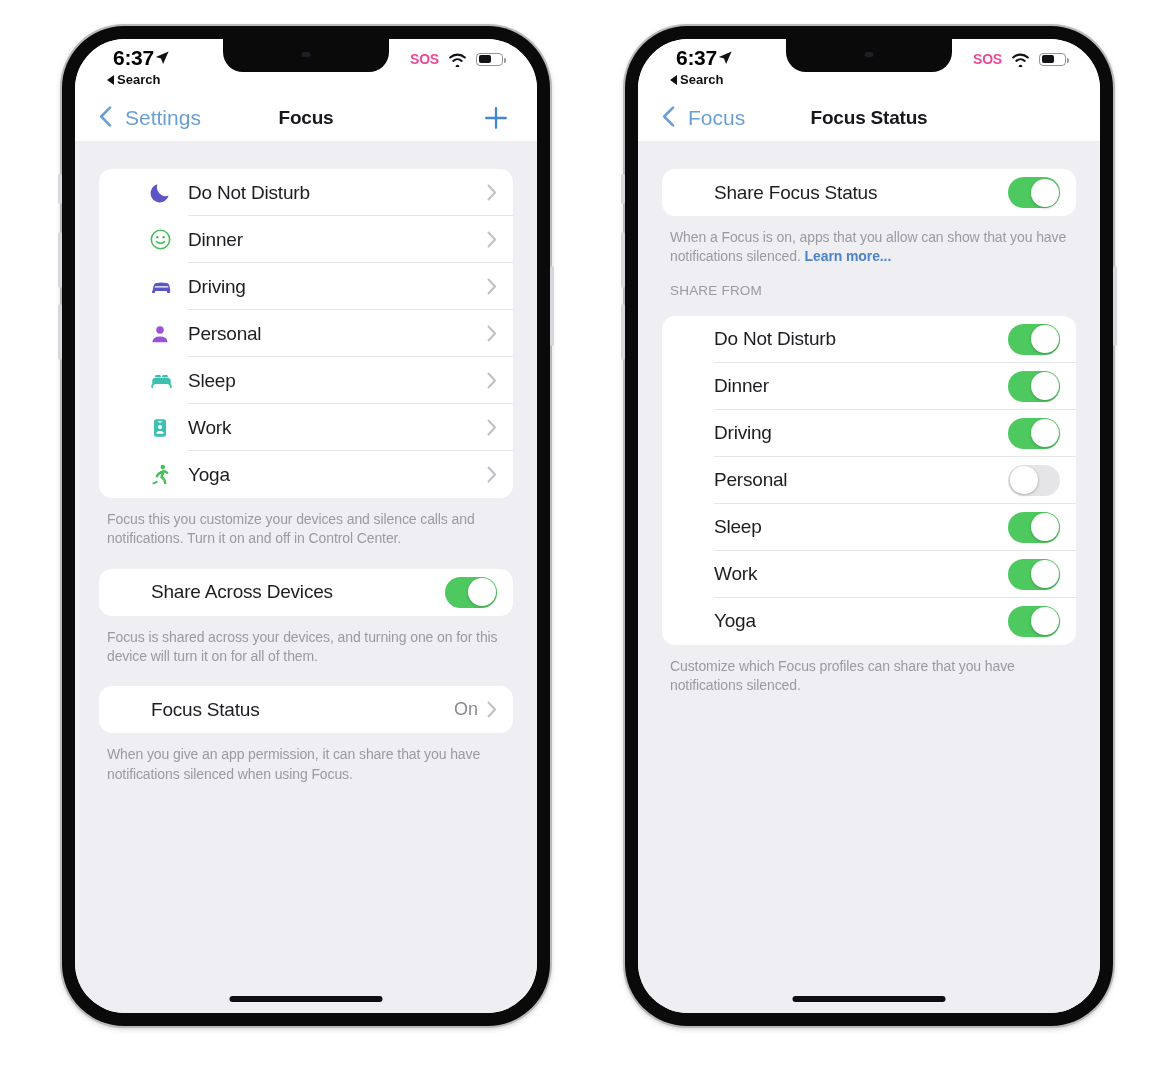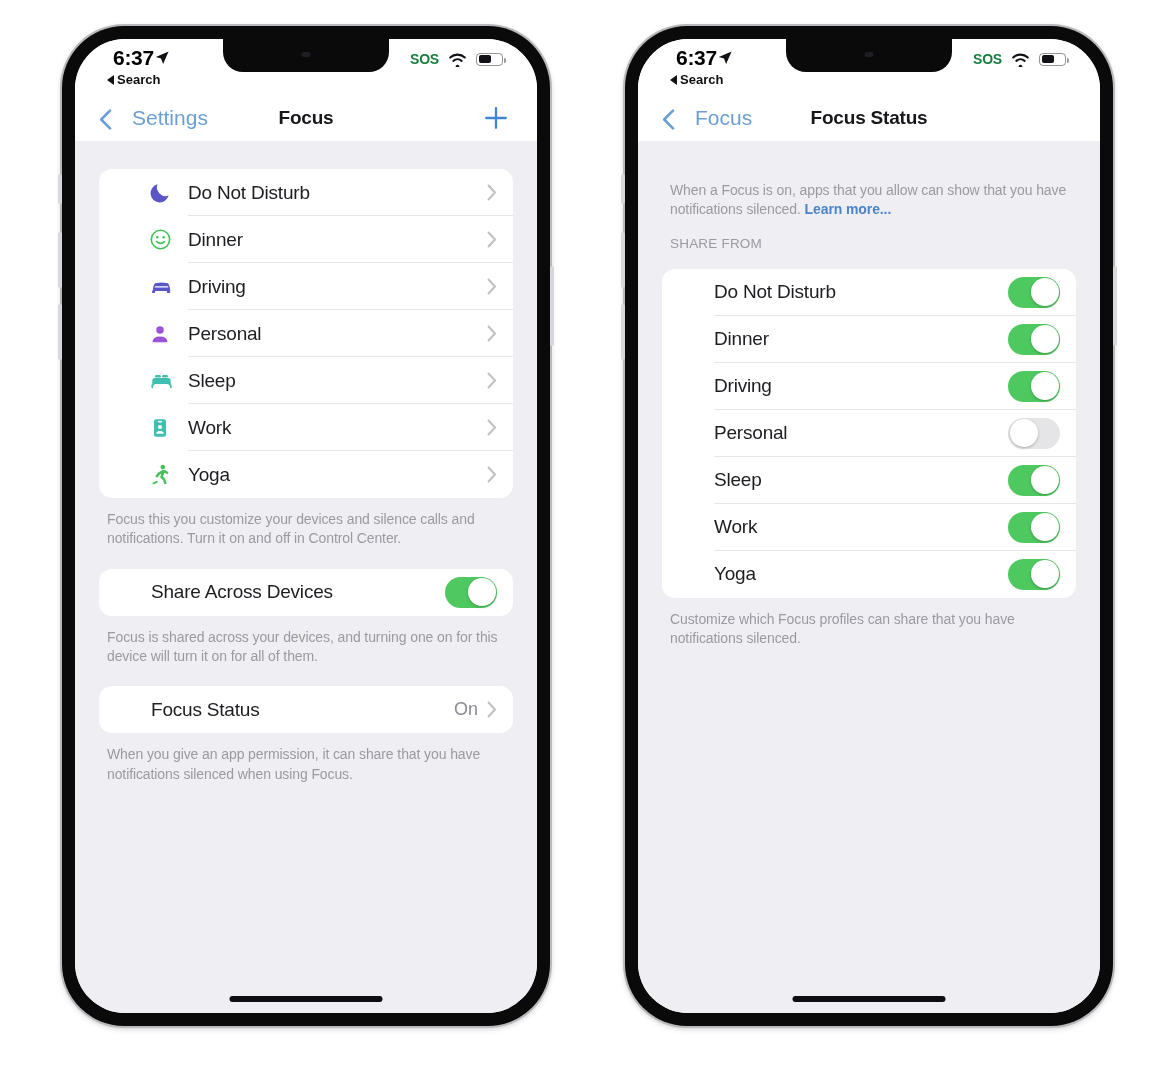--- a/index.html
+++ b/index.html
@@ -122,21 +122,21 @@
     position: absolute;
     right: 34px;
     top: 12px;
     display: flex;
     align-items: center;
     gap: 8px;
   }
   .sos-text {
     font-size: 14px;
     font-weight: bold;
-    color: #15803d;
+    color: #ec4899;
     letter-spacing: -0.2px;
   }
   .battery-shell {
     position: relative;
     width: 27px;
     height: 13px;
     border: 1.6px solid rgba(20,20,25,.45);
     border-radius: 4px;
     box-sizing: border-box;
   }
@@ -163,22 +163,22 @@
     height: 46px;
     background: #ffffff;
     display: flex;
     align-items: center;
     z-index: 25;
   }
   .nav-back {
     position: absolute;
     left: 24px;
     display: flex;
-    align-items: flex-end;
-    gap: 20px;
+    align-items: flex-start;
+    gap: 13px;
     color: #6a9fd4;
     font-size: 21px;
     cursor: pointer;
   }
   .chev-back {
     display: block;
   }
   .nav-title {
     width: 100%;
     text-align: center;
@@ -551,20 +551,28 @@
           <svg class="chev-back" width="13" height="21" viewBox="0 0 13 21">
             <path d="M11 1.6 L2.2 10.5 L11 19.4" stroke="#6a9fd4" stroke-width="2.6" fill="none" stroke-linecap="round" stroke-linejoin="round"></path>
           </svg>
           <span>Focus</span>
         </div>
         <div class="nav-title">Focus Status</div>
       </div>
 
       <div class="content">
 
+        <div class="card">
+          <div class="row plain">
+            <span class="row-label">Share Focus Status</span>
+            <span class="toggle on">
+              <span class="knob"></span>
+            </span>
+          </div>
+        </div>
 
         <div class="footer-text"><span>When a Focus is on, apps that you allow can show that you have notifications silenced. </span><span class="link">Learn more...</span></div>
 
         <div class="group-header">SHARE FROM</div>
 
         <div class="card">
           <div class="row plain">
             <span class="row-label">Do Not Disturb</span>
             <span class="toggle on">
               <span class="knob"></span>

